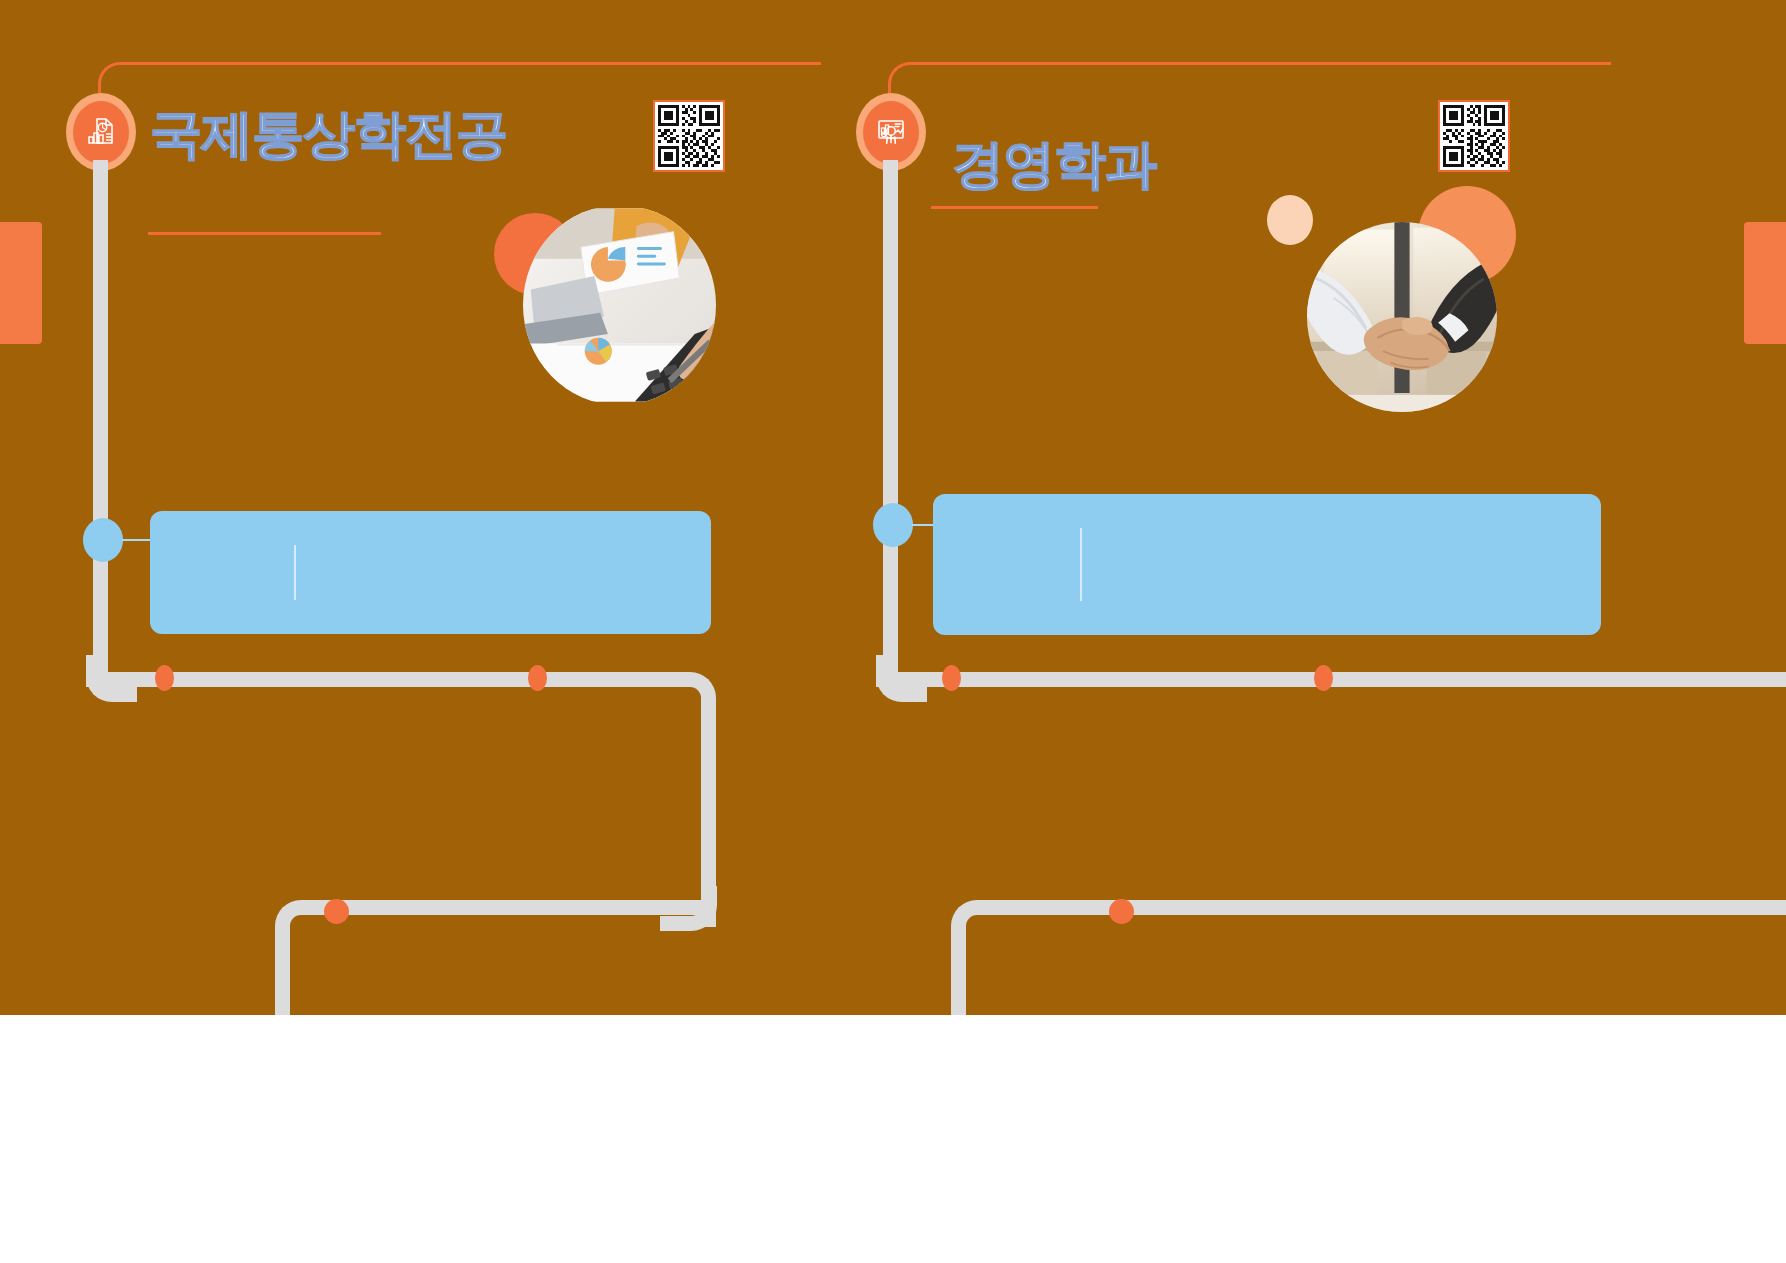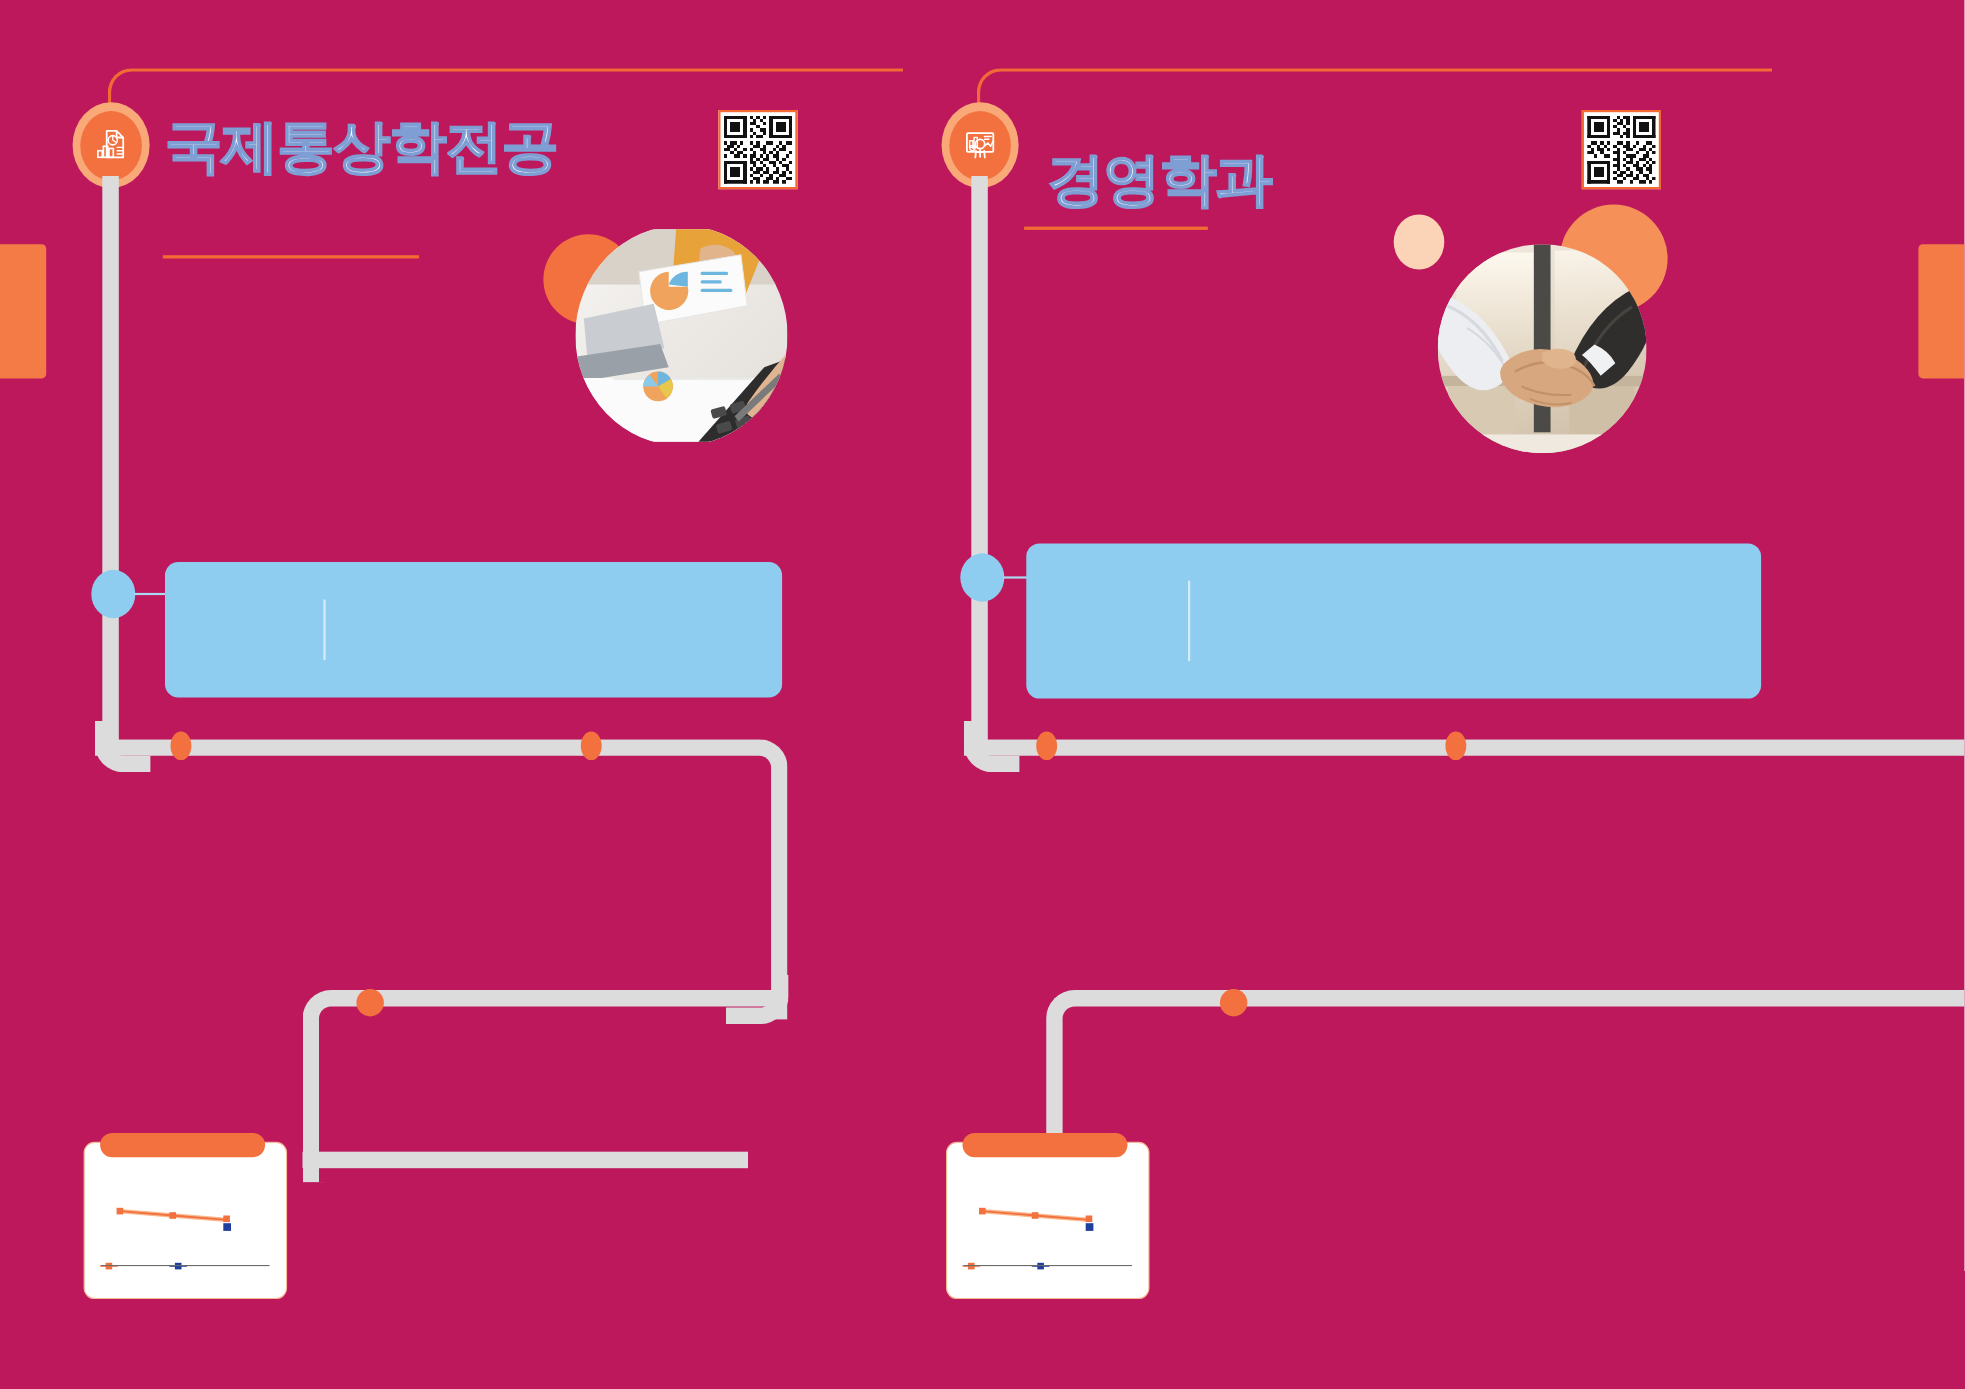--- a/index.html
+++ b/index.html
@@ -7,22 +7,22 @@
     margin: 0;
     padding: 0;
     background: #ffffff;
   }
   body {
     font-family: "Liberation Sans", sans-serif;
   }
   .page {
     position: relative;
     width: 1786px;
-    height: 1263px;
-    background: #be185d;
+    height: 1015px;
+    background: #a16207;
     overflow: hidden;
   }
 
   
   .edge-tab {
     position: absolute;
     background: #f47b46;
   }
   .edge-tab.left  { left: 0;  top: 222px; width: 42px; height: 122px; border-radius: 0 4px 4px 0; }
   .edge-tab.right { right: 0; top: 222px; width: 42px; height: 122px; border-radius: 4px 0 0 4px; }

